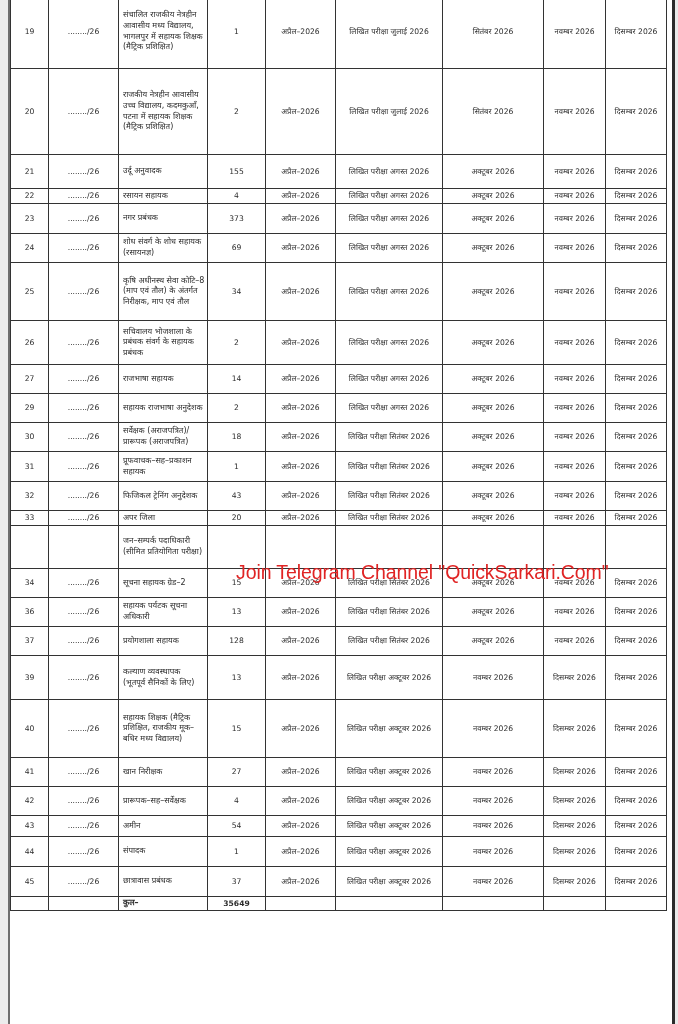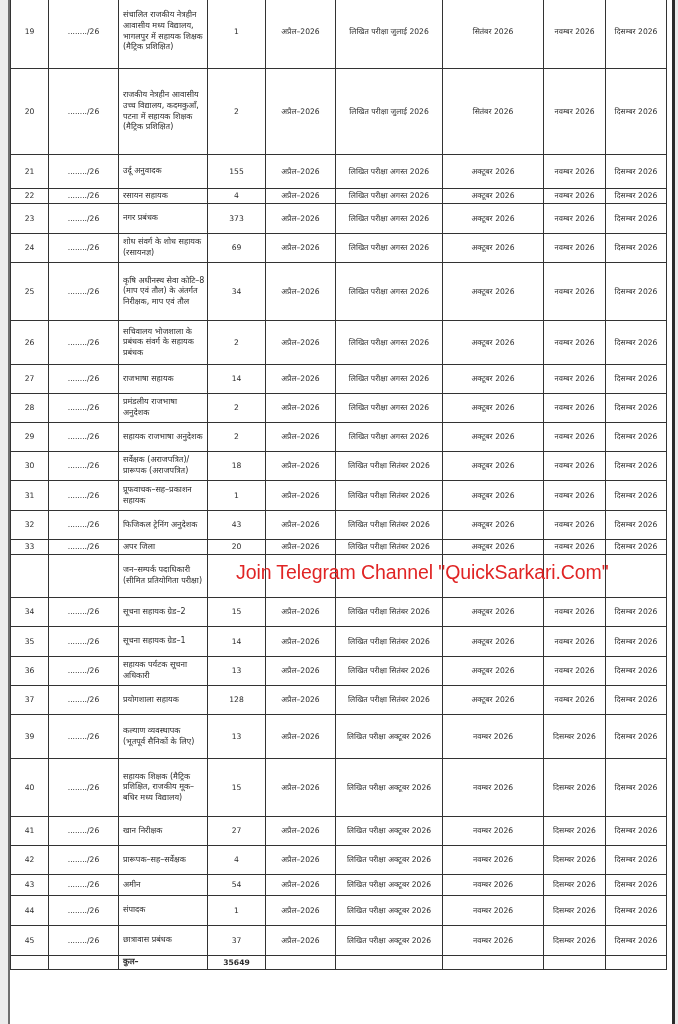--- a/index.html
+++ b/index.html
@@ -152,31 +152,20 @@
           <td class="ref">......../26</td>
           <td class="post">राजभाषा सहायक</td>
           <td class="posts">14</td>
           <td class="adv">अप्रैल–2026</td>
           <td class="exam">लिखित परीक्षा अगस्त 2026</td>
           <td class="result">अक्टूबर 2026</td>
           <td class="c8">नवम्बर 2026</td>
           <td class="c9">दिसम्बर 2026</td>
         </tr>
         <tr style="height: 29px;">
-          <td class="sn">28</td>
-          <td class="ref">......../26</td>
-          <td class="post">प्रमंडलीय राजभाषा अनुदेशक</td>
-          <td class="posts">2</td>
-          <td class="adv">अप्रैल–2026</td>
-          <td class="exam">लिखित परीक्षा अगस्त 2026</td>
-          <td class="result">अक्टूबर 2026</td>
-          <td class="c8">नवम्बर 2026</td>
-          <td class="c9">दिसम्बर 2026</td>
-        </tr>
-        <tr style="height: 29px;">
           <td class="sn">29</td>
           <td class="ref">......../26</td>
           <td class="post">सहायक राजभाषा अनुदेशक</td>
           <td class="posts">2</td>
           <td class="adv">अप्रैल–2026</td>
           <td class="exam">लिखित परीक्षा अगस्त 2026</td>
           <td class="result">अक्टूबर 2026</td>
           <td class="c8">नवम्बर 2026</td>
           <td class="c9">दिसम्बर 2026</td>
         </tr>
@@ -239,31 +228,20 @@
           <td class="sn">34</td>
           <td class="ref">......../26</td>
           <td class="post">सूचना सहायक ग्रेड–2</td>
           <td class="posts">15</td>
           <td class="adv">अप्रैल–2026</td>
           <td class="exam">लिखित परीक्षा सितंबर 2026</td>
           <td class="result">अक्टूबर 2026</td>
           <td class="c8">नवम्बर 2026</td>
           <td class="c9">दिसम्बर 2026</td>
         </tr>
-        <tr style="height: 30px;">
-          <td class="sn">35</td>
-          <td class="ref">......../26</td>
-          <td class="post">सूचना सहायक ग्रेड–1</td>
-          <td class="posts">14</td>
-          <td class="adv">अप्रैल–2026</td>
-          <td class="exam">लिखित परीक्षा सितंबर 2026</td>
-          <td class="result">अक्टूबर 2026</td>
-          <td class="c8">नवम्बर 2026</td>
-          <td class="c9">दिसम्बर 2026</td>
-        </tr>
         <tr style="height: 29px;">
           <td class="sn">36</td>
           <td class="ref">......../26</td>
           <td class="post">सहायक पर्यटक सूचना अधिकारी</td>
           <td class="posts">13</td>
           <td class="adv">अप्रैल–2026</td>
           <td class="exam">लिखित परीक्षा सितंबर 2026</td>
           <td class="result">अक्टूबर 2026</td>
           <td class="c8">नवम्बर 2026</td>
           <td class="c9">दिसम्बर 2026</td>

